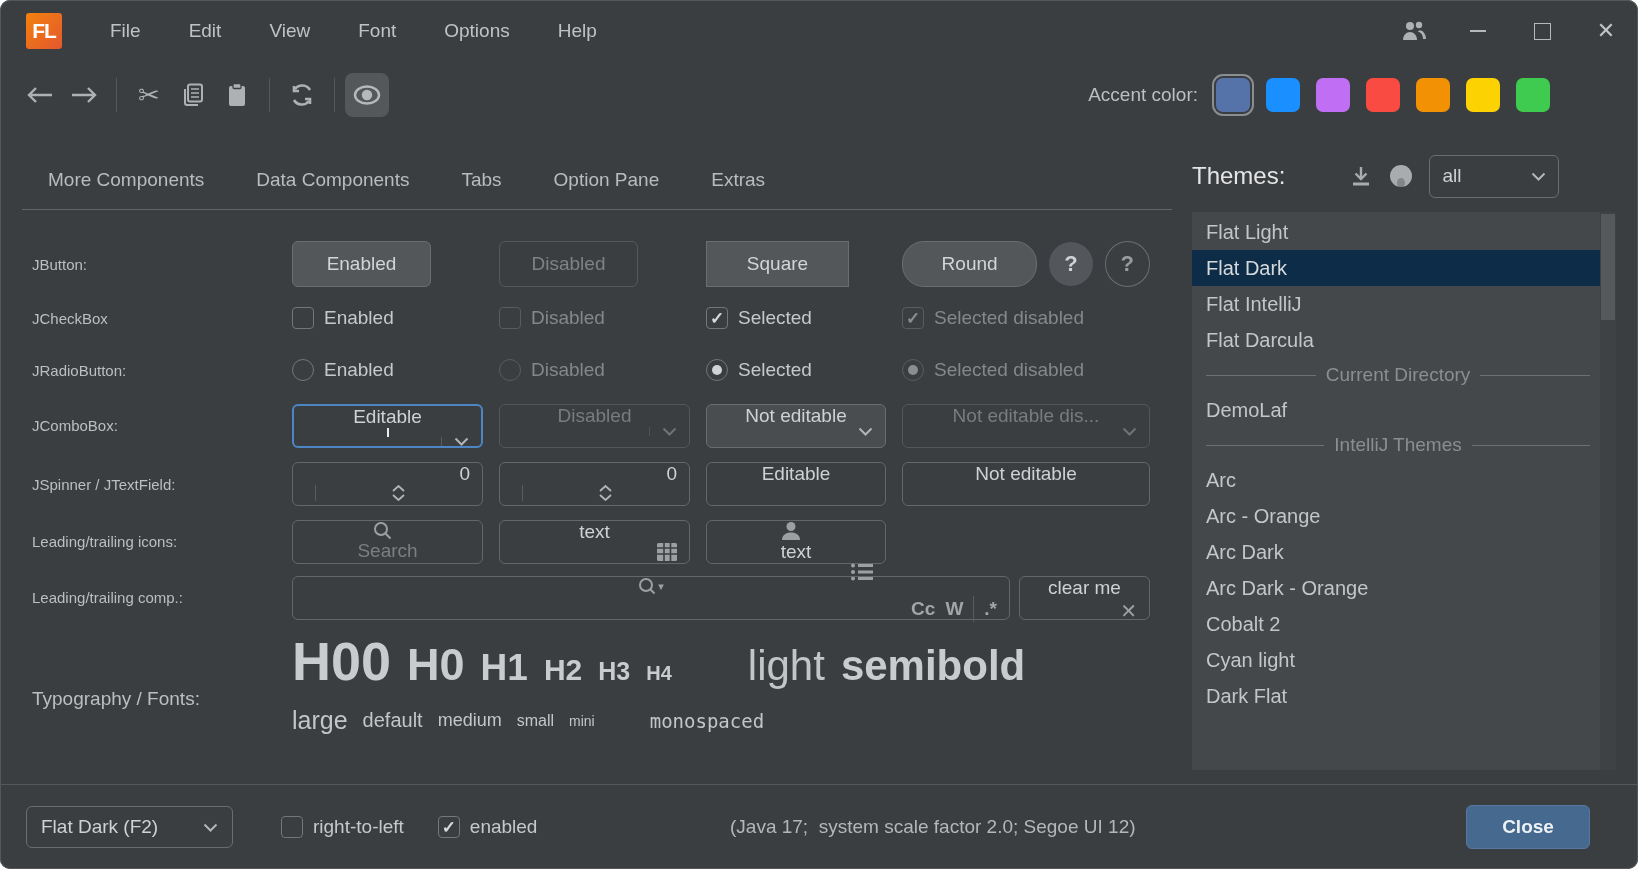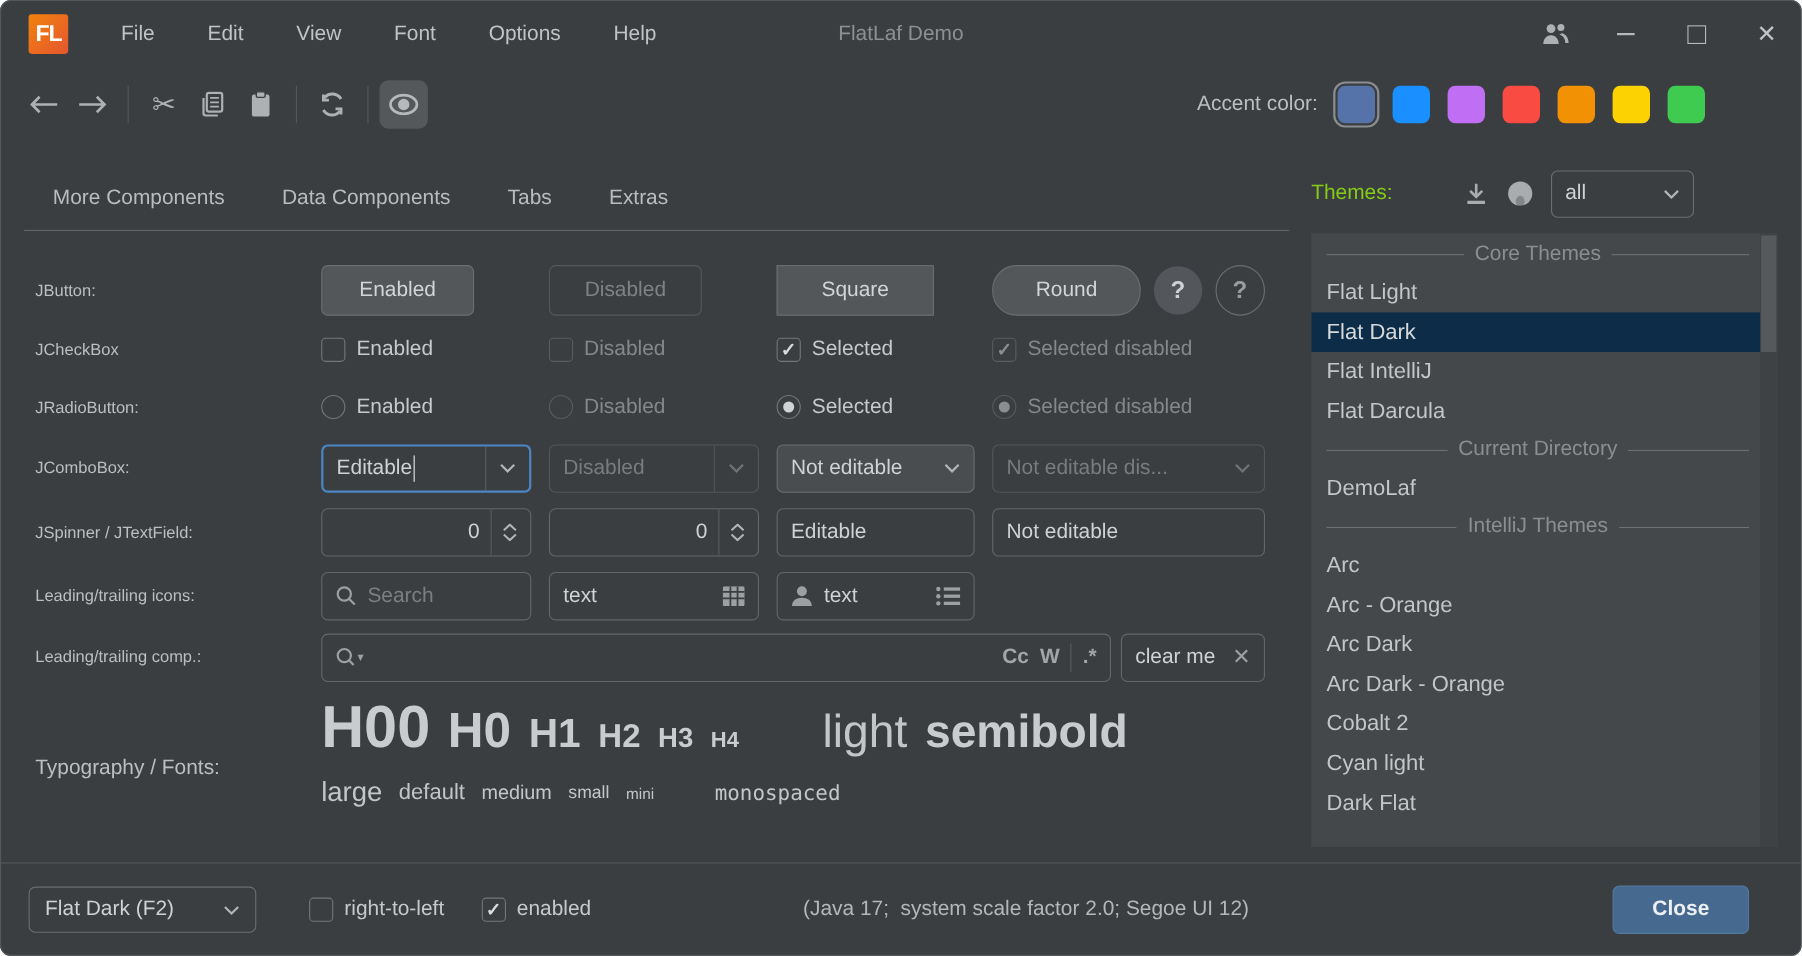--- a/index.html
+++ b/index.html
@@ -27,21 +27,21 @@
   .accent-label{font-size:19px;color:#bcbfc1;margin-right:2px;}
   .swatch{width:34px;height:34px;border-radius:7px;}
   .swatch.selected{outline:2px solid #8b8e90;outline-offset:2px;}
   
   .tabbar{position:absolute;left:22px;top:150px;width:1150px;height:59px;display:flex;border-bottom:1px solid #626567;}
   .tab{position:relative;padding:0 26px;display:flex;align-items:center;font-size:19px;color:#b9bcbe;}
   .tab.active{color:#d3d6d8;}
   .tab.active::after{content:"";position:absolute;left:4px;right:4px;bottom:-1px;height:4px;background:#5680b4;}
   
   .themes-head{position:absolute;left:1192px;top:148px;width:424px;height:56px;display:flex;align-items:center;}
-  .themes-label{font-size:19px;color:#84cc16;}
+  .themes-label{font-size:24px;color:#e5e5e5;}
   .icon-btn{width:40px;height:40px;display:flex;align-items:center;justify-content:center;color:#a9acae;}
   .combo-sm{margin-left:8px;width:104px;height:41px;border:1px solid #6b6e70;border-radius:6px;
             display:flex;align-items:center;padding:0 12px;font-size:19px;color:#cfd2d4;}
   .combo-sm .chev{margin-left:auto;}
   
   .themes-list{position:absolute;left:1192px;top:212px;width:424px;height:558px;background:#45484a;overflow:hidden;}
   .tl-inner{position:absolute;left:0;top:2px;right:16px;}
   .tl-item{height:36px;line-height:36px;padding-left:14px;font-size:20px;color:#c3c6c8;white-space:nowrap;}
   .tl-item.selected{background:#0d2c47;color:#d6d9db;}
   .tl-sep{height:34px;display:flex;align-items:center;gap:10px;padding:0 10px 0 14px;color:#8b8e90;font-size:19px;}
@@ -66,21 +66,21 @@
   .cb.dim{color:#85888a;}
   .box{width:22px;height:22px;border:1.5px solid #73767a;border-radius:4px;box-sizing:border-box;
        display:flex;align-items:center;justify-content:center;color:#d8dbdd;font-size:17px;font-weight:bold;}
   .cb.dim .box{border-color:#595c5e;color:#8b8e90;}
   .radio{width:22px;height:22px;border:1.5px solid #73767a;border-radius:50%;box-sizing:border-box;
          display:flex;align-items:center;justify-content:center;}
   .cb.dim .radio{border-color:#595c5e;}
   .radio .dot{width:10px;height:10px;border-radius:50%;background:#d0d3d5;}
   .cb.dim .radio .dot{background:#8b8e90;}
   .field{height:44px;border:1px solid #646769;border-radius:6px;box-sizing:border-box;background:transparent;
-         display:flex;align-items:center;padding:0 12px;font-size:19px;color:#cfd2d4;position:relative;}
+         display:flex;align-items:center;padding:0 12px;font-size:19px;color:#cfd2d4;position:relative;flex-direction:column;}
   .field.focus{border:2px solid #4c86c4;}
   .field.dim{border-color:#54575a;color:#797c7e;}
   .field.btnlike{background:#4a4d50;border-color:#6b6e70;}
   .arrow-sect{margin-left:auto;align-self:stretch;display:flex;align-items:center;padding-left:12px;border-left:1px solid #595c5e;color:#b2b5b7;}
   .field.dim .arrow-sect{border-left-color:#505356;color:#707375;}
   .chev-inline{margin-left:auto;color:#b2b5b7;}
   .caret{width:1.5px;height:24px;background:#e8ebed;margin-left:1px;}
   .spin-val{margin-left:auto;color:#cfd2d4;}
   .spin-btns{align-self:stretch;display:flex;flex-direction:column;align-items:center;justify-content:center;
              padding-left:10px;margin-left:10px;border-left:1px solid #595c5e;color:#b2b5b7;gap:2px;}
@@ -133,21 +133,20 @@
   <div class="titlebar">
     <div class="logo">FL</div>
     <div class="menubar">
       <div class="menu-item">File</div>
       <div class="menu-item">Edit</div>
       <div class="menu-item">View</div>
       <div class="menu-item">Font</div>
       <div class="menu-item">Options</div>
       <div class="menu-item">Help</div>
     </div>
-    <div class="win-title">FlatLaf Demo</div>
     <div class="tb-controls">
       <div class="tb-btn">
         <svg width="26" height="22" viewBox="0 0 26 22" fill="#aeb1b3">
           <circle cx="9" cy="6" r="4"></circle>
             <path d="M2 20c0-5 3.5-8 7-8s7 3 7 8z"></path>
           <circle cx="18" cy="5" r="3.2"></circle>
             <path d="M16.5 11.5c3 .4 5.5 3.2 5.5 7.5h3c0-5-3-8.5-6.2-8.8z"></path>
         </svg>
       </div>
       <div class="tb-btn">
@@ -217,20 +216,21 @@
     <div class="swatch" style="background:#fa4b42"></div>
     <div class="swatch" style="background:#f29104"></div>
     <div class="swatch" style="background:#fdd203"></div>
     <div class="swatch" style="background:#3ecb4f"></div>
   </div>
 
   <div class="tabbar">
     <div class="tab">More Components</div>
     <div class="tab">Data Components</div>
     <div class="tab">Tabs</div>
+    <div class="tab">Option Pane</div>
     <div class="tab">Extras</div>
   </div>
 
   <div class="themes-head">
     <span class="themes-label">Themes:</span>
     <div style="width:56px"></div>
     <div class="icon-btn">
       <svg width="22" height="22" viewBox="0 0 22 22" fill="none" stroke="#a9acae" stroke-width="2.4">
         <path d="M11 2v11M5.5 8.5 11 14l5.5-5.5"></path>
           <path d="M3 19h16" stroke-width="3"></path>
@@ -248,23 +248,20 @@
       <span class="chev">
           <svg width="15" height="9" viewBox="0 0 15 9" fill="none" stroke="#b2b5b7" stroke-width="2">
             <path d="M1.5 1.5 7.5 7.5 13.5 1.5"></path>
           </svg>
         </span>
     </div>
   </div>
 
   <div class="themes-list">
     <div class="tl-inner">
-      <div class="tl-sep">
-          <span>Core Themes</span>
-        </div>
       <div class="tl-item">Flat Light</div>
       <div class="tl-item selected">Flat Dark</div>
       <div class="tl-item">Flat IntelliJ</div>
       <div class="tl-item">Flat Darcula</div>
       <div class="tl-sep">
           <span>Current Directory</span>
         </div>
       <div class="tl-item">DemoLaf</div>
       <div class="tl-sep">
           <span>IntelliJ Themes</span>

